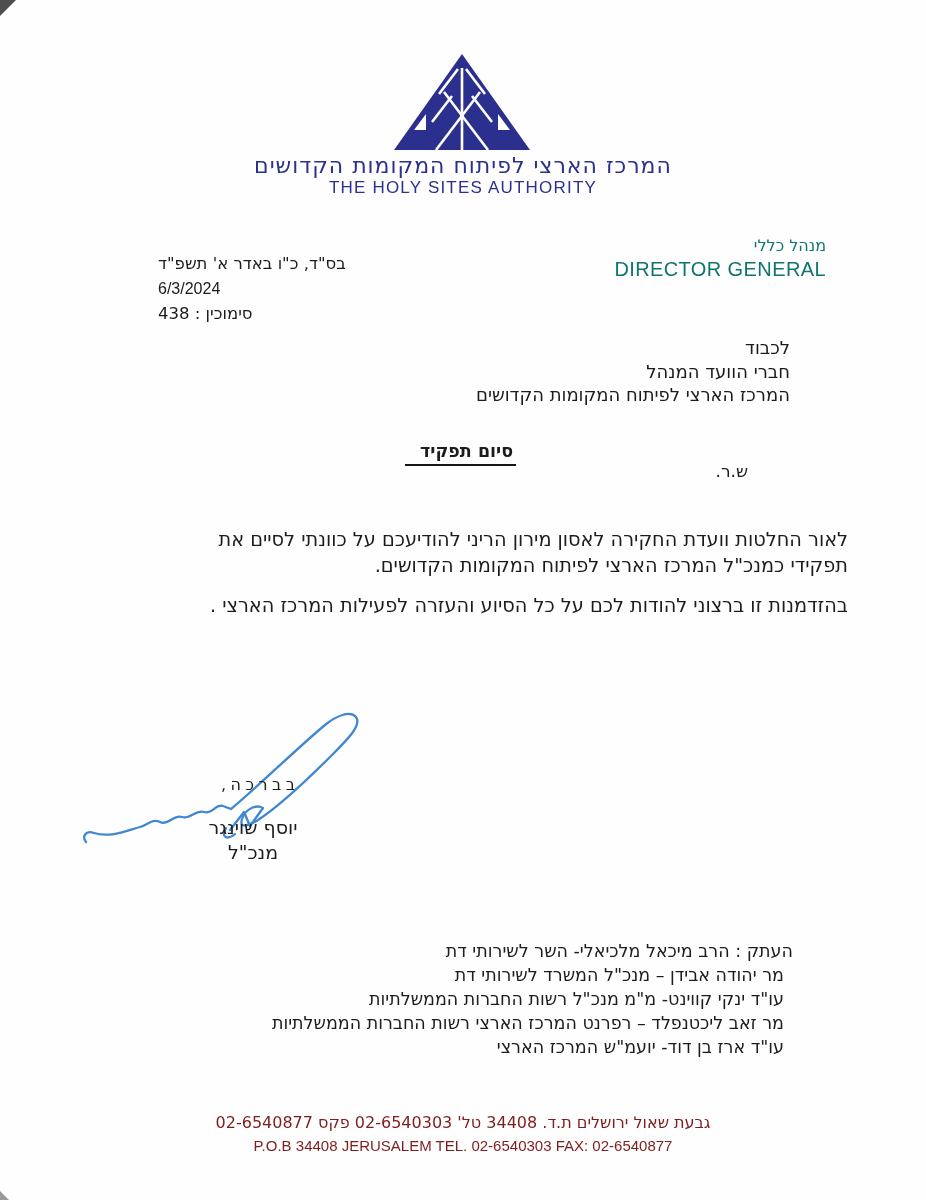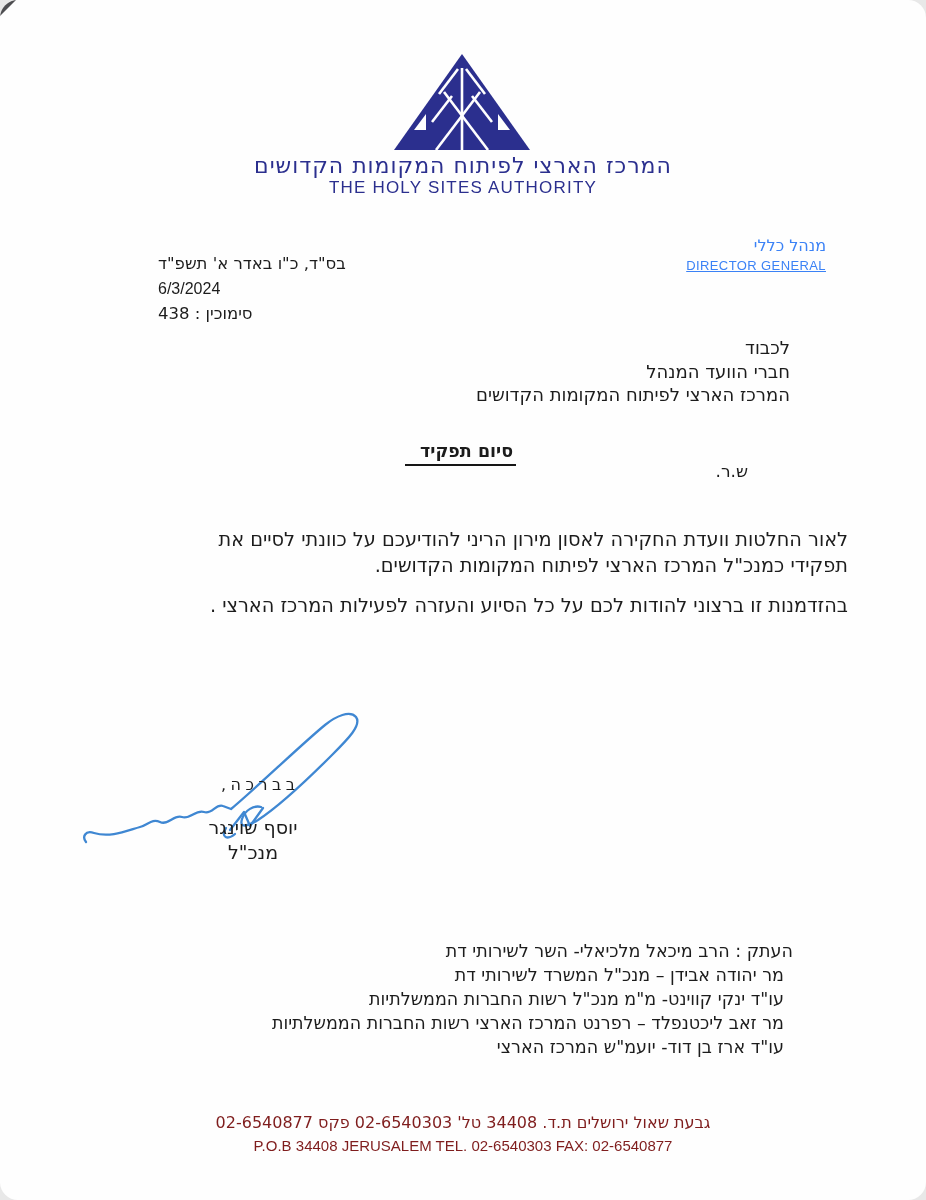--- a/index.html
+++ b/index.html
@@ -4,41 +4,40 @@
 <style>
   html,body{margin:0;padding:0;background:#e8e8e8;}
   .page{
     position:relative;
     width:926px;height:1200px;
     margin:0 auto;
     background:#fefefe;
     overflow:hidden;
     font-family:"DejaVu Sans",sans-serif;
     color:#1c1c1c;
-    border-radius:18px;
   }
   
   .corner-tl{position:absolute;left:0;top:0;width:0;height:0;
     border-top:16px solid #2f2f33;border-right:16px solid transparent;opacity:.85;}
   .corner-bl{position:absolute;left:0;bottom:0;width:0;height:0;
     border-bottom:9px solid #55555a;border-right:9px solid transparent;opacity:.6;}
 
   
   .logo{position:absolute;left:391px;top:52px;width:142px;height:100px;}
   .title-he{position:absolute;left:0;top:153px;width:926px;text-align:center;
     color:#2b2f8e;font-size:22px;letter-spacing:1px;direction:rtl;}
   .title-en{position:absolute;left:0;top:178px;width:926px;text-align:center;
     color:#2b2f8e;font-size:17px;letter-spacing:1.2px;
     font-family:"Liberation Sans",sans-serif;}
 
   
-  .role-block{position:absolute;right:100px;top:236px;text-align:right;color:#3b82f6;}
+  .role-block{position:absolute;right:100px;top:236px;text-align:right;color:#0f766e;}
   .role-he{font-size:16px;direction:rtl;}
-  .role-en{font-size:13px;margin-top:3px;letter-spacing:.4px;
-    font-family:"Liberation Sans",sans-serif;text-decoration:underline;}
+  .role-en{font-size:20px;margin-top:3px;letter-spacing:.4px;
+    font-family:"Liberation Sans",sans-serif;}
 
   
   .date-block{position:absolute;left:158px;top:251px;text-align:left;font-size:16.5px;line-height:25px;}
   .date-block .he{direction:rtl;unicode-bidi:plaintext;}
   .date-num{font-family:"Liberation Sans",sans-serif;font-size:16px;}
 
   
   .recipient{position:absolute;right:136px;top:336px;text-align:right;direction:rtl;
     font-size:18px;line-height:23.5px;}
 

